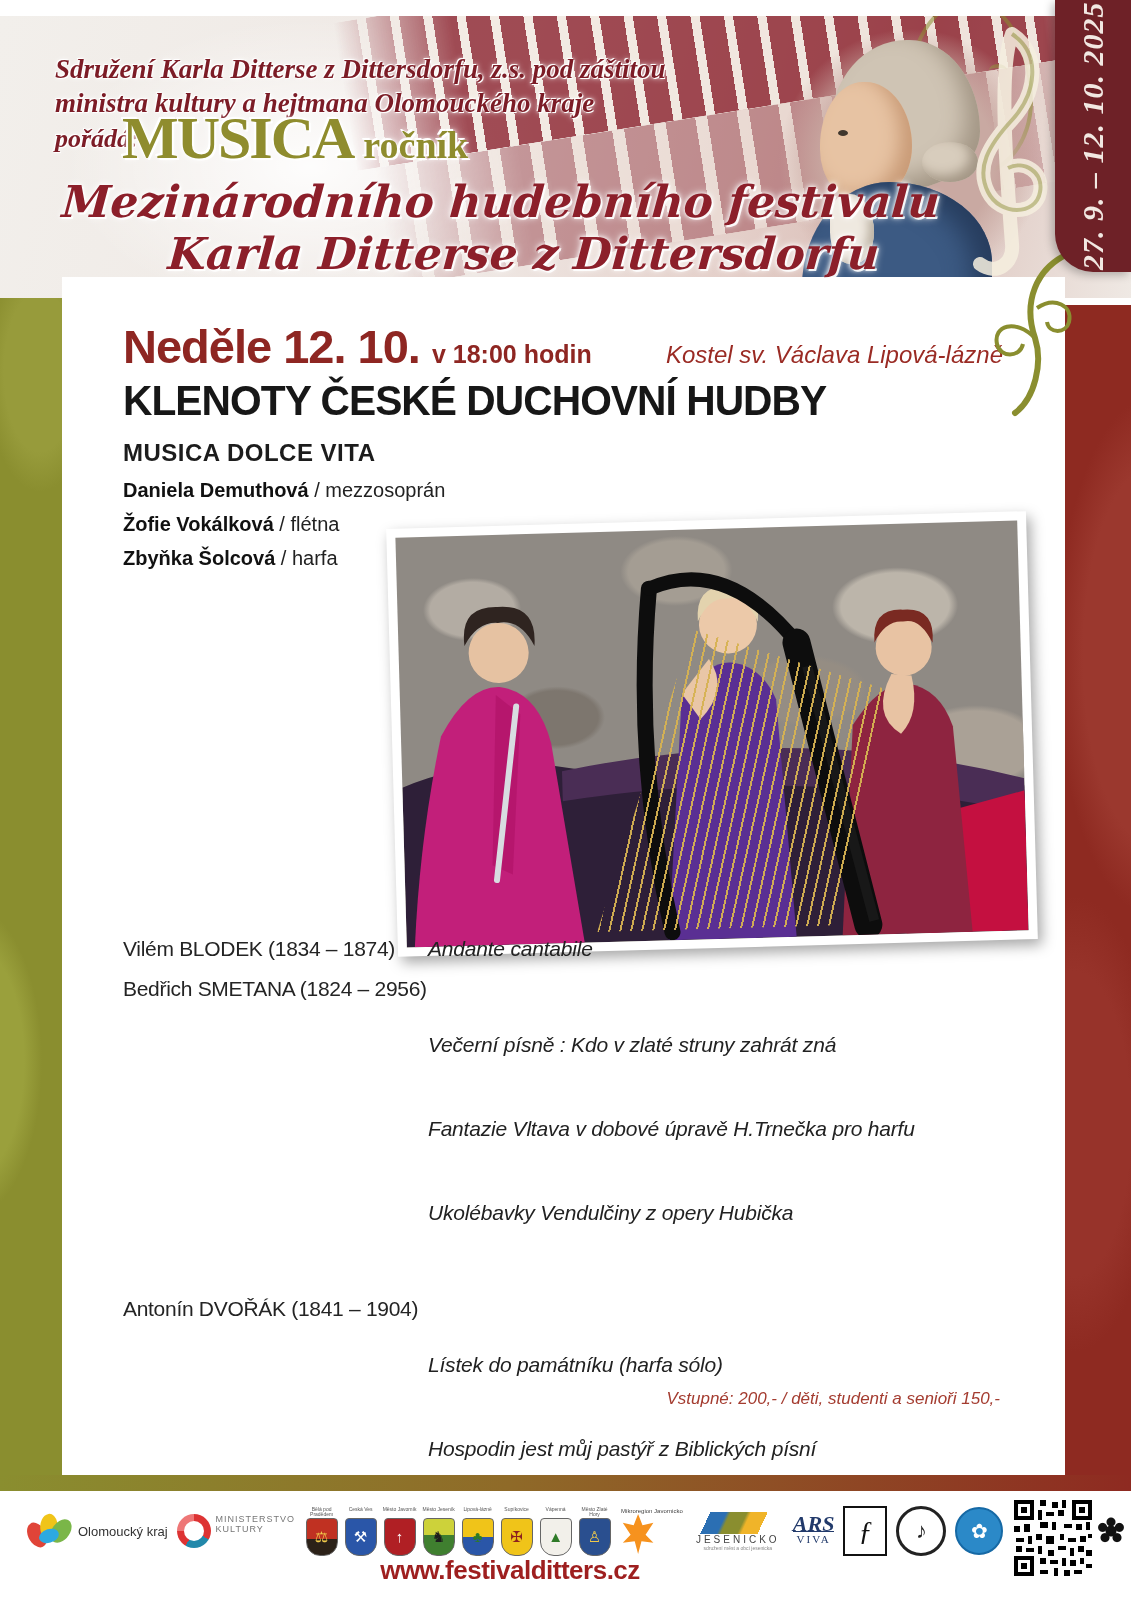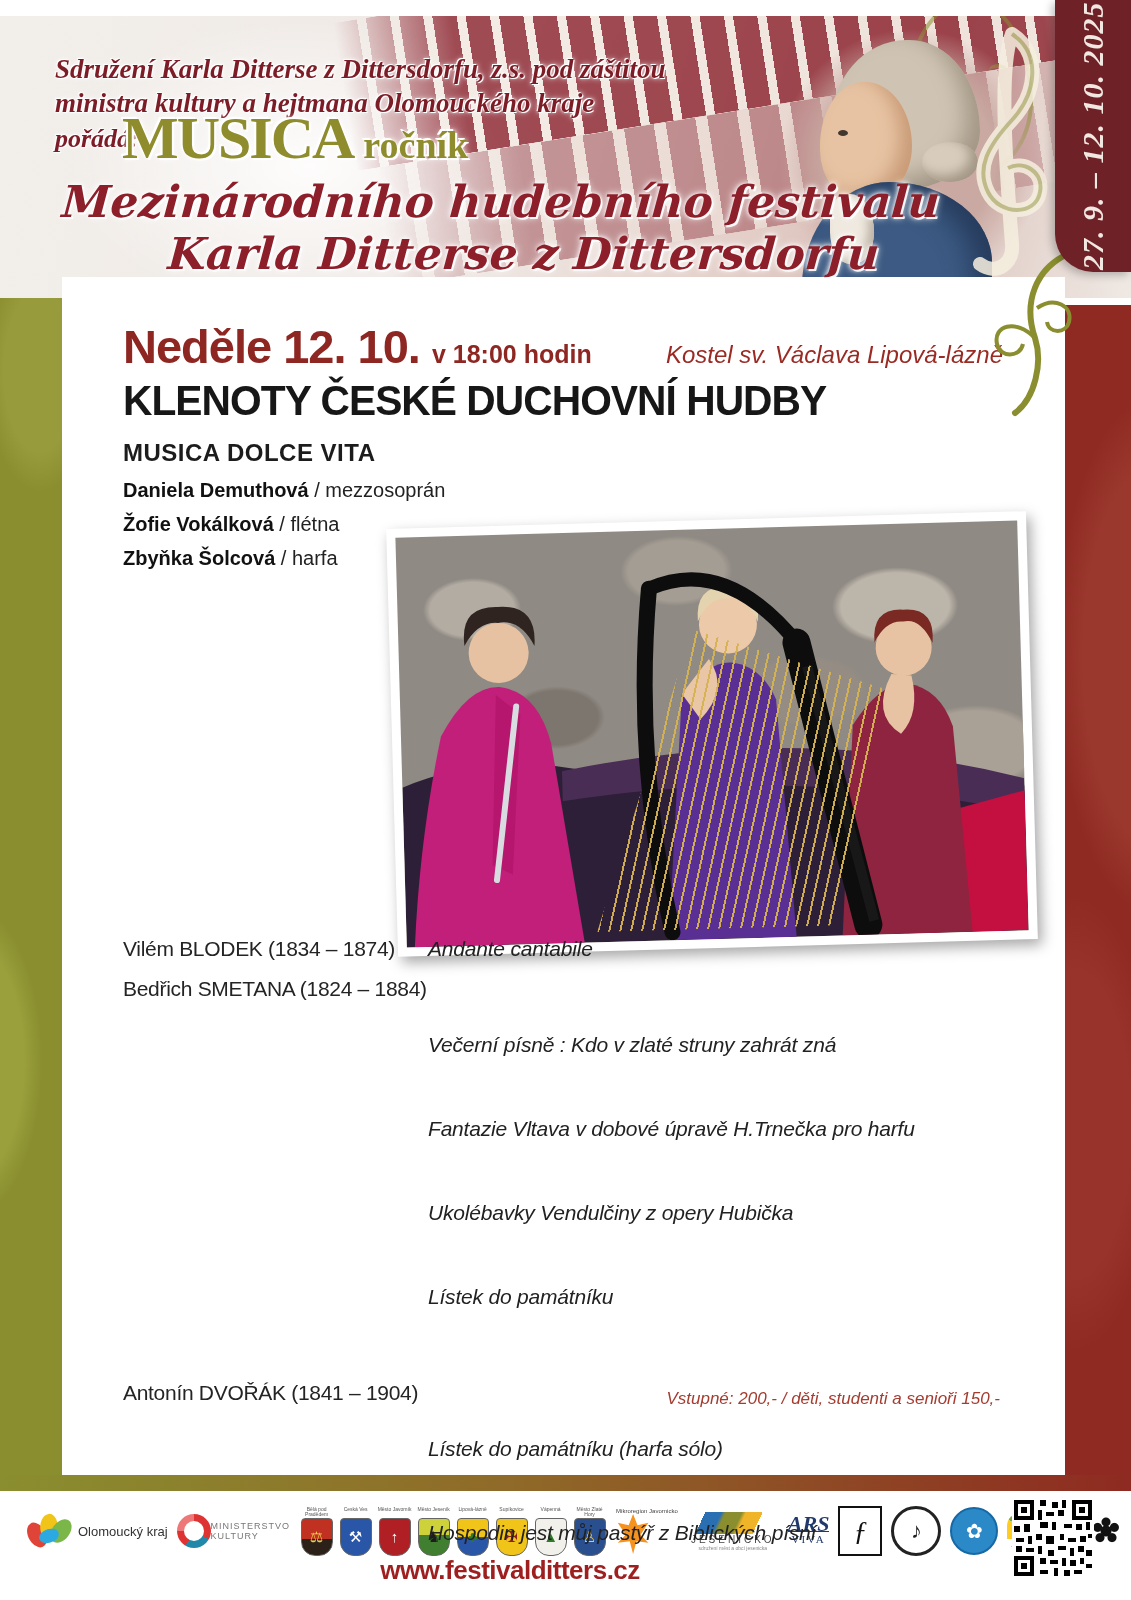--- a/index.html
+++ b/index.html
@@ -261,26 +261,25 @@
         <div class="strings"></div>
       </div>
     </div>
 
     <div class="program">
       <div class="prog-row">
         <div class="composer">Vilém BLODEK (1834 – 1874)</div>
         <div class="pieces"><div>Andante cantabile</div></div>
       </div>
       <div class="prog-row">
-        <div class="composer">Bedřich SMETANA (1824 – 1884)</div>
+        <div class="composer">Bedřich SMETANA (1824 – 2956)</div>
         <div class="pieces">
           <div>Večerní písně : Kdo v zlaté struny zahrát zná</div>
           <div>Fantazie Vltava v dobové úpravě H.Trnečka pro harfu</div>
           <div>Ukolébavky Vendulčiny z opery Hubička</div>
-          <div>Lístek do památníku</div>
         </div>
       </div>
       <div class="prog-row">
         <div class="composer">Antonín DVOŘÁK (1841 – 1904)</div>
         <div class="pieces">
           <div>Lístek do památníku (harfa sólo)</div>
           <div>Hospodin jest můj pastýř z Biblických písní</div>
           
           
           
@@ -298,21 +297,21 @@
       <div class="logo" style="display:flex;align-items:center;gap:4px;">
         <div class="ok-leaf">
           <i style="left:0;top:8px;background:#e04438;transform:rotate(-40deg);"></i>
           <i style="left:12px;top:0;background:#f0c419;transform:rotate(-10deg);"></i>
           <i style="left:24px;top:4px;background:#7ab648;transform:rotate(25deg);"></i>
           <i style="left:14px;top:12px;background:#2da9e1;transform:rotate(60deg);width:14px;height:20px;"></i>
         </div>
         <div class="ok-text">Olomoucký kraj</div>
       </div>
 
-      <div class="logo" style="display:flex;align-items:center;">
+      <div class="logo" style="display:flex;align-items:flex-start;gap:5px;">
         <div class="mk-ring"></div>
         <div class="mk-text">
           <div>MINISTERSTVO</div>
           <div>KULTURY</div>
         </div>
       </div>
 
       <div class="shields">
         <div class="shield-wrap">
           <div class="shield-lbl">Bělá pod Pradědem</div>

